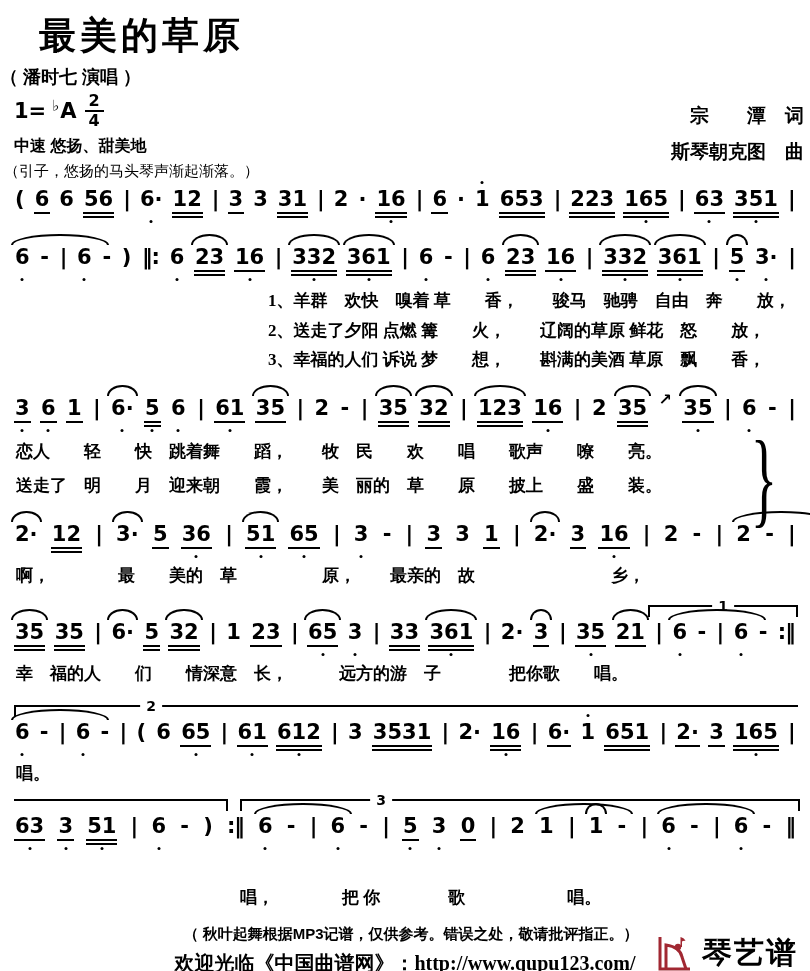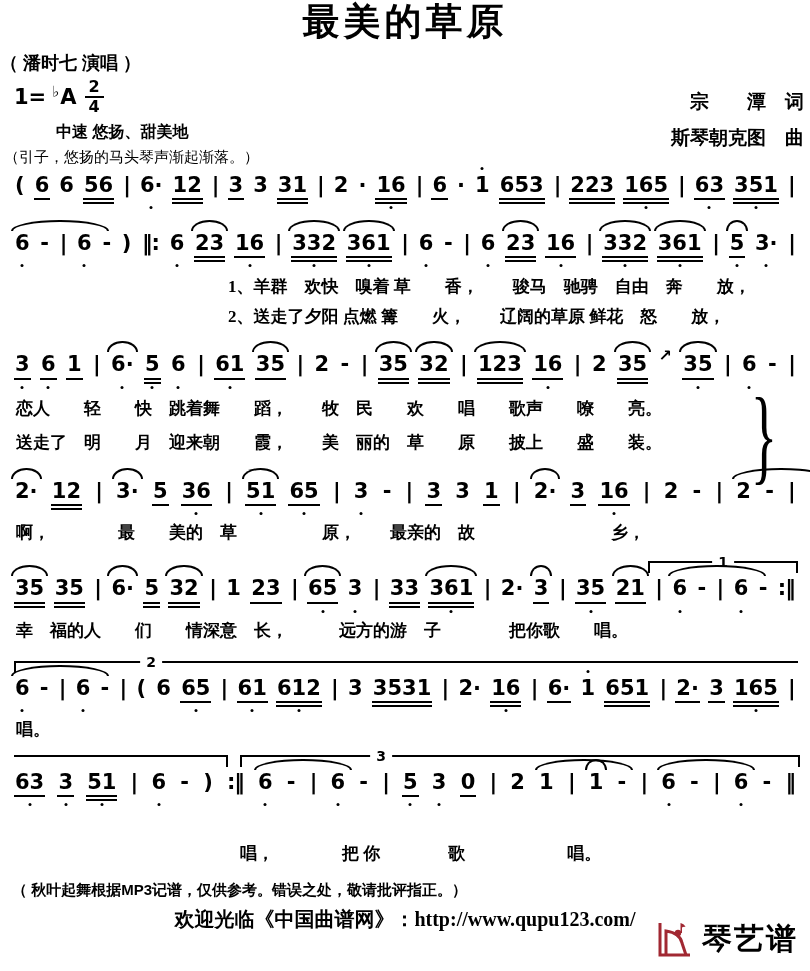--- a/index.html
+++ b/index.html
@@ -1,30 +1,30 @@
 <!DOCTYPE html>
 <html><head>
 <meta charset="utf-8">
 <style>
   html,body{margin:0;padding:0;background:#fff;}
   body{width:810px;height:971px;position:relative;overflow:hidden;
        font-family:"Liberation Sans","DejaVu Sans",sans-serif;color:#000;}
   .sheet{position:relative;width:810px;height:971px;}
 
   
-  .title{font:bold 37px/1.2 "Liberation Sans",sans-serif;text-align:center;margin-top:0;letter-spacing:4px;}
+  .title{font:bold 37px/1.2 "Liberation Sans",sans-serif;margin-top:14px;letter-spacing:4px;padding-left:39px;}
   .subtitle{font:bold 18px/1.3 "Liberation Sans",sans-serif;margin-top:8px;}
   .meta-row{position:relative;height:78px;margin-top:2px;}
   .keyblock{position:absolute;left:14px;top:0;}
   .keysig{font:bold 21px "DejaVu Sans",sans-serif;display:flex;align-items:center;}
   .keysig .flat{font-size:15px;position:relative;top:-5px;margin:0 1px 0 6px;}
   .frac{display:inline-block;text-align:center;margin-left:8px;font:bold 16px/1 "DejaVu Sans",sans-serif;}
   .frac i{display:block;font-style:normal;padding:1px 4px;}
   .frac i.den{border-top:2px solid #000;}
-  .tempo{font:bold 16px/1.5 "Liberation Sans",sans-serif;margin-top:4px;margin-left:42px;}
+  .tempo{font:bold 16px/1.5 "Liberation Sans",sans-serif;margin-top:4px;}
   .intro-note{font:15px/1.4 "Liberation Sans",sans-serif;margin-top:2px;margin-left:-10px;}
   .credits{position:absolute;right:6px;top:6px;text-align:right;
            font:bold 19px/1.9 "Liberation Serif",serif;}
 
   
   .sys{display:flex;justify-content:space-between;align-items:flex-start;
        margin:0 12px;padding:16px 2px 15px;}
   .tok{position:relative;font:bold 21px/1.1 "DejaVu Sans",sans-serif;padding:0 1px;white-space:nowrap;}
   .tok.bar{font-weight:bold;letter-spacing:-1px;}
   .tok .ul1{position:absolute;left:0;right:0;bottom:-3px;height:2px;background:#000;}
@@ -46,21 +46,21 @@
   
   .sysrel{position:relative;}
   .volta{position:absolute;border-top:2px solid #000;height:10px;top:2px;}
   .volta.l{border-left:2px solid #000;}
   .volta.r{border-right:2px solid #000;}
   .volta .vlabel{position:absolute;top:-9px;left:50%;transform:translateX(-50%);
                  background:#fff;padding:0 6px;font:bold 14px "DejaVu Sans",sans-serif;}
   .volta .vlabel.off{left:135px;}
 
   
-  .foot-note{font:bold 15px/1.4 "Liberation Sans",sans-serif;margin-top:10px;padding-left:12px;}
+  .foot-note{text-align:center;font:bold 15px/1.4 "Liberation Sans",sans-serif;margin-top:10px;padding-left:12px;}
   .foot-site{text-align:center;font:bold 20px/1.5 "Liberation Serif",serif;margin-top:4px;}
   .logo{position:absolute;right:12px;bottom:10px;display:flex;align-items:center;gap:4px;}
   .logo-text{font:bold 30px/1 "Liberation Sans",sans-serif;letter-spacing:2px;}
 </style>
 </head>
 <body>
 
 <div class="sheet">
 
   <div class="title">最美的草原</div>
@@ -139,23 +139,24 @@
       <span class="tok">16<i class="ul1"></i><i class="dotb"></i></span>
       <span class="tok bar">|</span>
       <span class="tok">332<i class="ul1"></i><i class="ul2"></i><i class="dotb"></i><i class="arc"></i></span>
       <span class="tok">361<i class="ul1"></i><i class="ul2"></i><i class="dotb"></i><i class="arc"></i></span>
       <span class="tok bar">|</span>
       <span class="tok">5<i class="ul1"></i><i class="dotb"></i><i class="arc"></i></span>
       <span class="tok">3·<i class="dotb"></i></span>
       <span class="tok bar">|</span>
     </div>
 
-  <div style="margin-top:2px;">
+  <div style="margin-top:2px;margin-left:40px;">
     <div class="lyr verse">1、羊群　欢快　嗅着 草　　香，　　骏马　驰骋　自由　奔　　放，</div>
     <div class="lyr verse">2、送走了夕阳 点燃 篝　　火，　　辽阔的草原 鲜花　怒　　放，</div>
+    <div class="lyr verse">3、幸福的人们 诉说 梦　　想，　　斟满的美酒 草原　飘　　香，</div>
   </div>
 
   <div class="sys" style="margin-top:6px;">
       <span class="tok">3<i class="ul1"></i><i class="dotb"></i></span>
       <span class="tok">6<i class="ul1"></i><i class="dotb"></i></span>
       <span class="tok">1<i class="ul1"></i></span>
       <span class="tok bar">|</span>
       <span class="tok">6·<i class="dotb"></i><i class="arc"></i></span>
       <span class="tok">5<i class="ul1"></i><i class="ul2"></i><i class="dotb"></i></span>
       <span class="tok">6<i class="dotb"></i></span>

